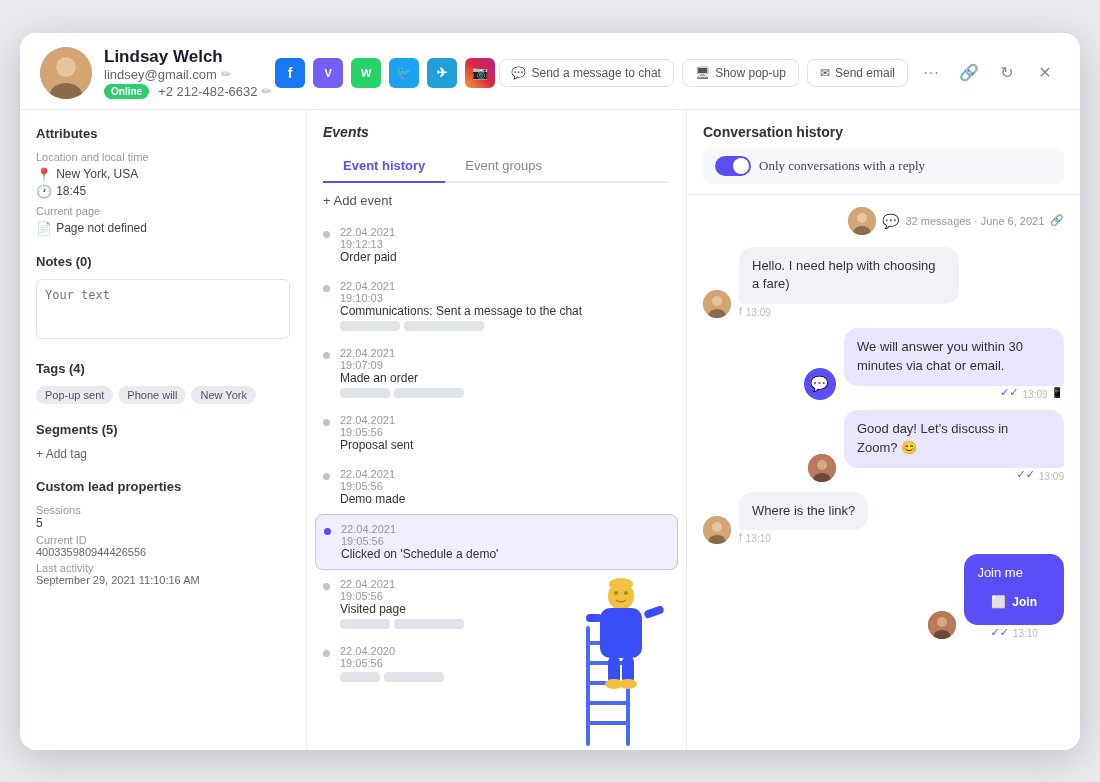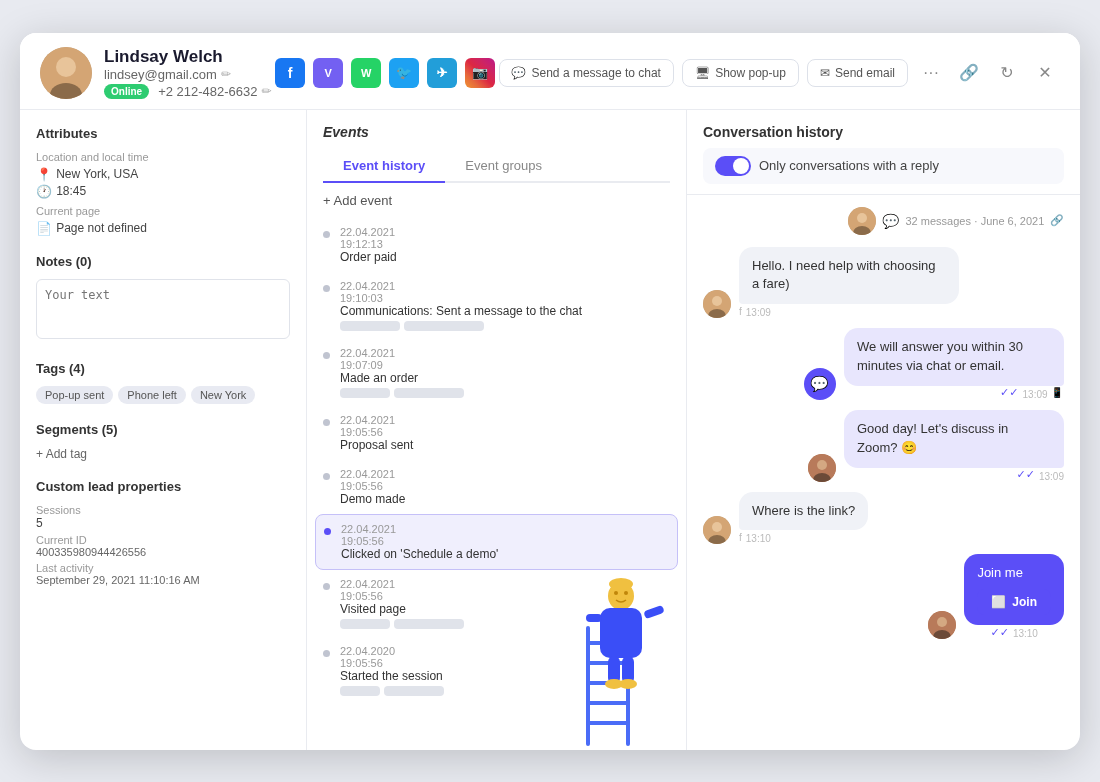--- a/index.html
+++ b/index.html
@@ -48,21 +48,21 @@
     .event-item { display: flex; gap: 10px; padding: 8px 8px; border-radius: 8px; position: relative; }
     .event-item.selected { background: #f0effd; border: 1.5px solid #c5c0f8; }
     .event-dot { width: 7px; height: 7px; background: #c0c4d0; border-radius: 50%; margin-top: 5px; flex-shrink: 0; }
     .event-time { font-size: 11px; color: #999; min-width: 75px; }
     .event-desc { font-size: 12px; color: #333; font-weight: 500; }
     .event-tags { display: flex; gap: 4px; margin-top: 3px; }
     .event-tag { height: 10px; border-radius: 4px; background: #e0e3ea; }
     .chat-panel { flex: 1; display: flex; flex-direction: column; }
     .chat-header { padding: 14px 16px 10px; border-bottom: 1px solid #e9ebf0; }
     .chat-title { font-size: 14px; font-weight: 700; color: #333; margin-bottom: 8px; }
-    .toggle-row { display: flex; align-items: center; gap: 8px; font-size: 13px; color: #444; background: #f7f8fc; padding: 8px 12px; border-radius: 8px; }
+    .toggle-row { display: flex; align-items: center; gap: 8px; font-size: 13px; color: #444; background: #f7f8fc; padding: 8px 12px; border-radius: 8px; font-family: Liberation Serif, serif; }
     .toggle { width: 36px; height: 20px; background: #5b4ef7; border-radius: 10px; position: relative; cursor: pointer; }
     .toggle::after { content: ''; width: 16px; height: 16px; background: #fff; border-radius: 50%; position: absolute; top: 2px; right: 2px; }
     .chat-messages { flex: 1; overflow-y: auto; padding: 12px 16px; }
     .conv-meta { display: flex; align-items: center; justify-content: flex-end; font-size: 11px; color: #999; margin-bottom: 12px; gap: 6px; }
     .mini-avatar { width: 28px; height: 28px; border-radius: 50%; background: #c8a882; flex-shrink: 0; overflow: hidden; }
     .msg-row { display: flex; align-items: flex-end; gap: 8px; margin-bottom: 10px; }
     .msg-row.right { flex-direction: row-reverse; }
     .bubble { max-width: 220px; padding: 10px 13px; border-radius: 14px; font-size: 13px; line-height: 1.45; }
     .bubble.left { background: #f0f2f7; color: #333; border-bottom-left-radius: 4px; }
     .bubble.right { background: #e8e6fd; color: #333; border-bottom-right-radius: 4px; }
@@ -156,21 +156,21 @@
         </div>
       </div>
       <div class="sidebar-section">
         <h3>Notes (0)</h3>
         <textarea class="notes-input" placeholder="Your text" style=""></textarea>
       </div>
       <div class="sidebar-section">
         <h3>Tags (4)</h3>
         <div class="tags-row">
           <span class="tag">Pop-up sent</span>
-          <span class="tag">Phone left</span>
+          <span class="tag">Phone will</span>
           <span class="tag">New York</span>
         </div>
       </div>
       <div class="sidebar-section">
         <h3>Segments (5)</h3>
         <div class="add-link">+ Add tag</div>
       </div>
       <div class="sidebar-section">
         <h3>Custom lead properties</h3>
         <div class="prop-row">
@@ -260,21 +260,20 @@
       <div class="event-tags">
                 <div class="event-tag" style="width:50px;"></div>
                 <div class="event-tag" style="width:70px;"></div>
               </div>
     </div>
   </div>
           <div class="event-item">
     <div class="event-dot" style="background:#c0c4d0;"></div>
     <div style="flex:1;">
       <div class="event-time">22.04.2020<br>19:05:56</div>
-      <div class="event-desc">Started the session</div>
       <div class="event-tags">
                 <div class="event-tag" style="width:40px;"></div>
                 <div class="event-tag" style="width:60px;"></div>
               </div>
     </div>
   </div>
         </div>
 
       <div class="illustration">
         <svg width="130" height="200" viewBox="0 0 130 200" xmlns="http://www.w3.org/2000/svg">

